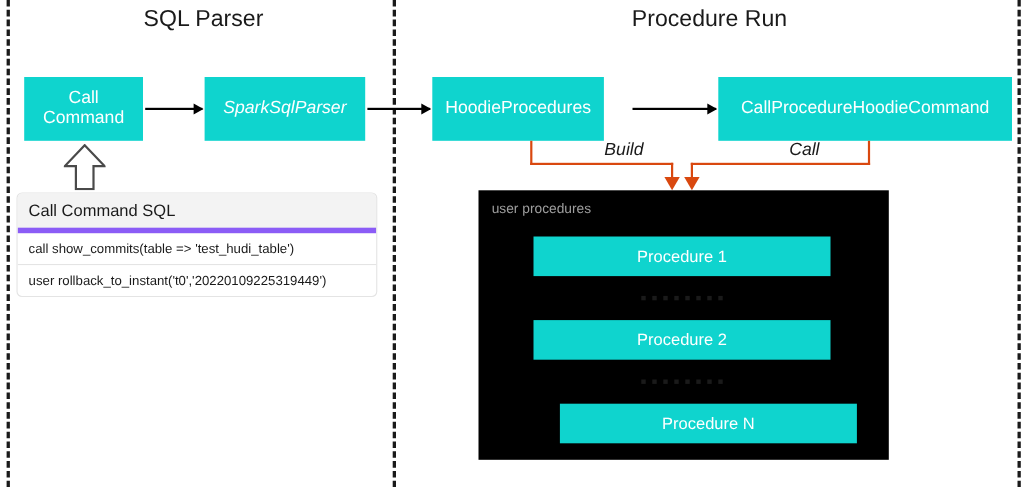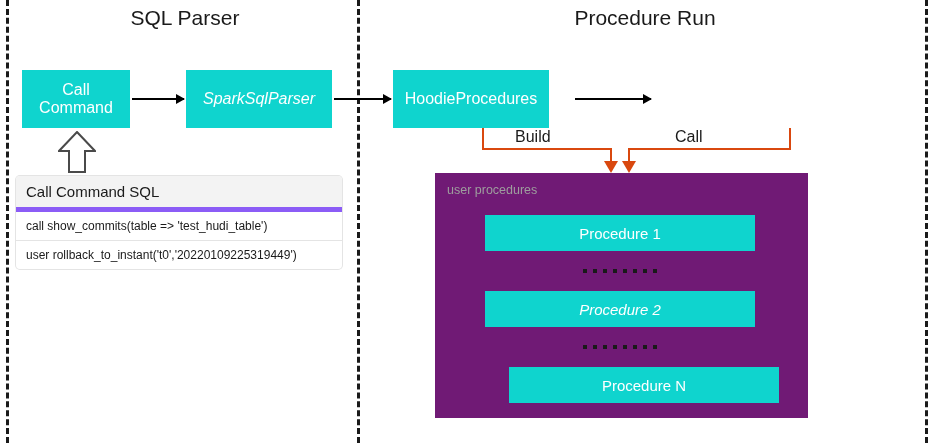--- a/index.html
+++ b/index.html
@@ -142,34 +142,35 @@
     border-right: 7px solid transparent;
     border-top: 12px solid #D9480F;
   }
   #org-arrowhead-build { left: 604px; top: 161px; }
   #org-arrowhead-call  { left: 622px; top: 161px; }
 
   .org-label {
     position: absolute;
     font-size: 16px;
     color: #1a1a1a;
-    text-align: left;
+    text-align: right;
     white-space: nowrap;
+    font-style: italic;
   }
   #label-build { left: 515px; top: 128px; width: 70px; }
   #label-call  { left: 675px; top: 128px; width: 70px; }
 
   
   #user-procedures-panel {
     position: absolute;
     left: 435px;
     top: 173px;
     width: 373px;
     height: 245px;
-    background: #701a75;
+    background: #000000;
   }
   #user-procedures-label {
     position: absolute;
     left: 12px;
     top: 10px;
     font-size: 12.5px;
     color: #9e9e9e;
   }
   .proc-box {
     position: absolute;
@@ -177,21 +178,21 @@
     width: 270px;
     height: 36px;
     background: #0FD4CE;
     color: #ffffff;
     font-size: 15px;
     display: flex;
     align-items: center;
     justify-content: center;
   }
   #proc-box-1 { top: 42px; }
-  #proc-box-2 { top: 118px; font-style: italic; }
+  #proc-box-2 { top: 118px; }
   #proc-box-n { top: 194px; margin-left: 24px; }
 
   .dots-row {
     position: absolute;
     left: 50px;
     width: 270px;
     height: 40px;
     display: flex;
     align-items: center;
     justify-content: center;
@@ -237,20 +238,21 @@
   <div id="sql-table">
     <div id="sql-table-header">Call Command SQL</div>
     <div class="sql-row">call show_commits(table =&gt; 'test_hudi_table')</div>
     <div class="sql-row">user rollback_to_instant('t0','20220109225319449')</div>
   </div>
 
   <div class="tealbox" id="box-hoodie-procs">HoodieProcedures</div>
 
   <div class="arrow-h" id="arrow-hp-to-cpc"></div>
 
+  <div class="tealbox" id="box-call-proc-cmd">CallProcedureHoodieCommand</div>
 
   <div class="org-v" id="org-build-left-v"></div>
   <div class="org-h" id="org-build-h"></div>
   <div class="org-v" id="org-build-down-v"></div>
   <div class="org-arrowhead" id="org-arrowhead-build"></div>
   <div class="org-label" id="label-build">Build</div>
 
   <div class="org-v" id="org-call-right-v"></div>
   <div class="org-h" id="org-call-h"></div>
   <div class="org-v" id="org-call-down-v"></div>

